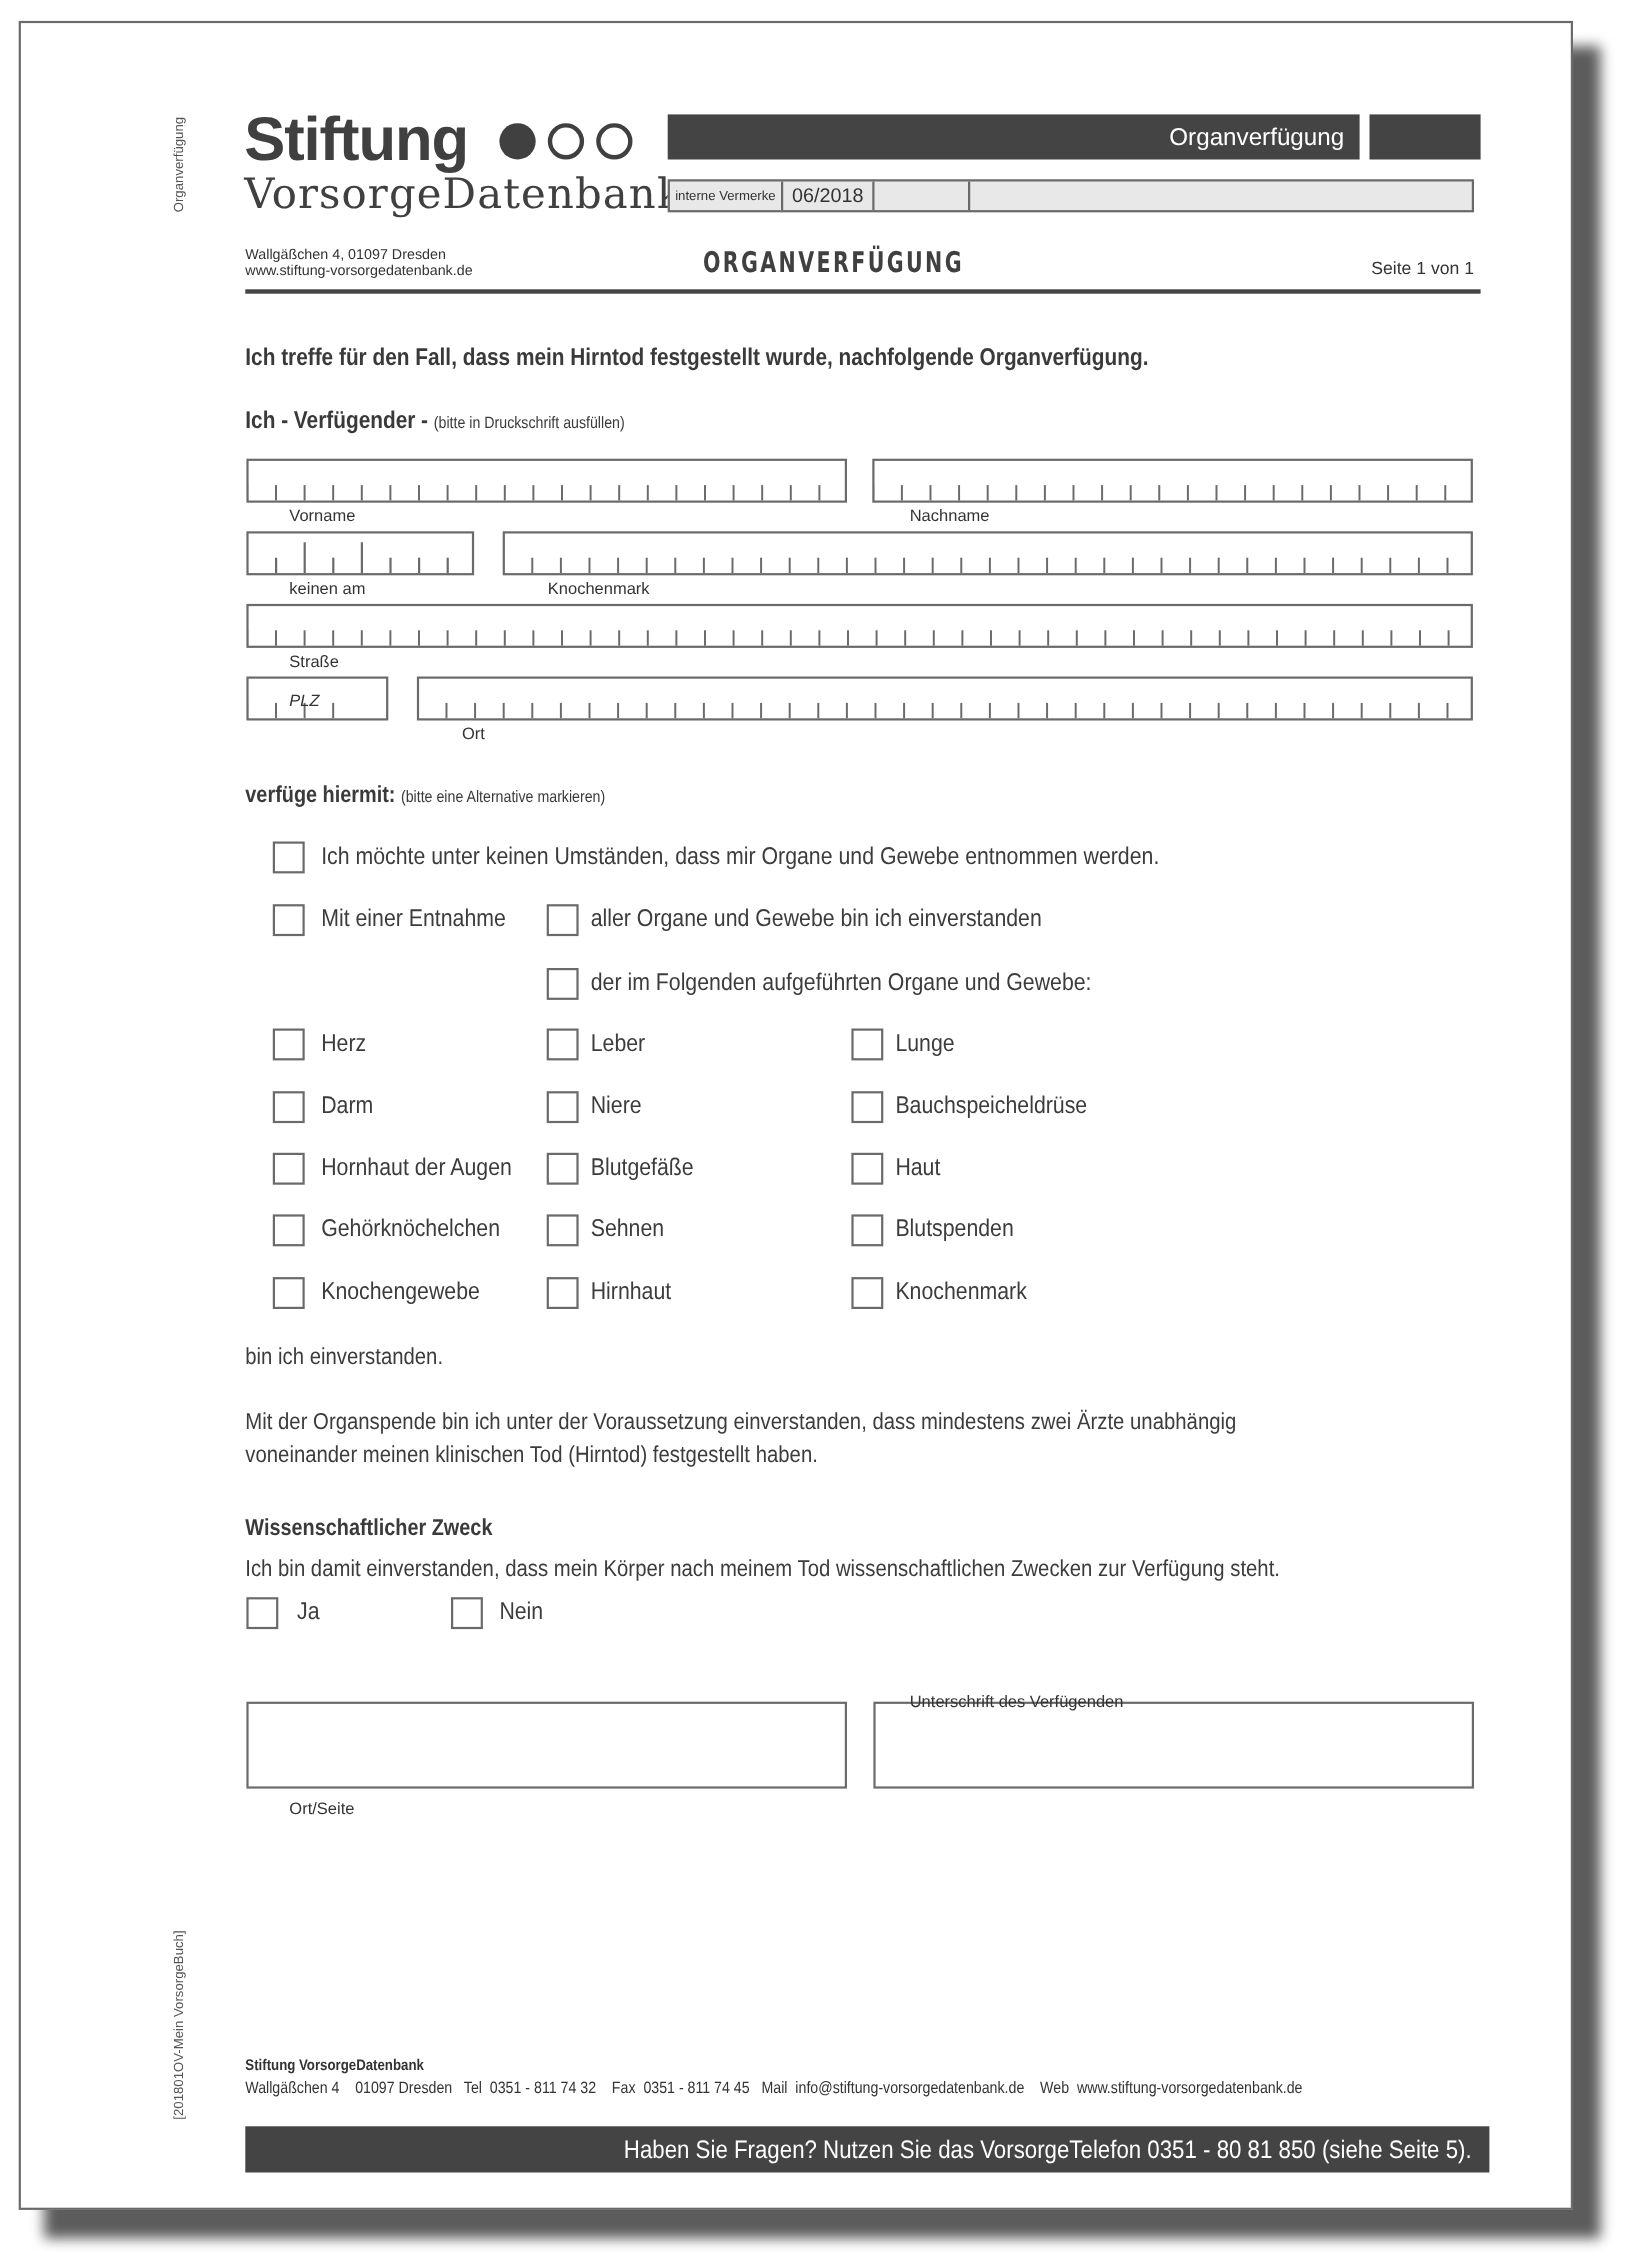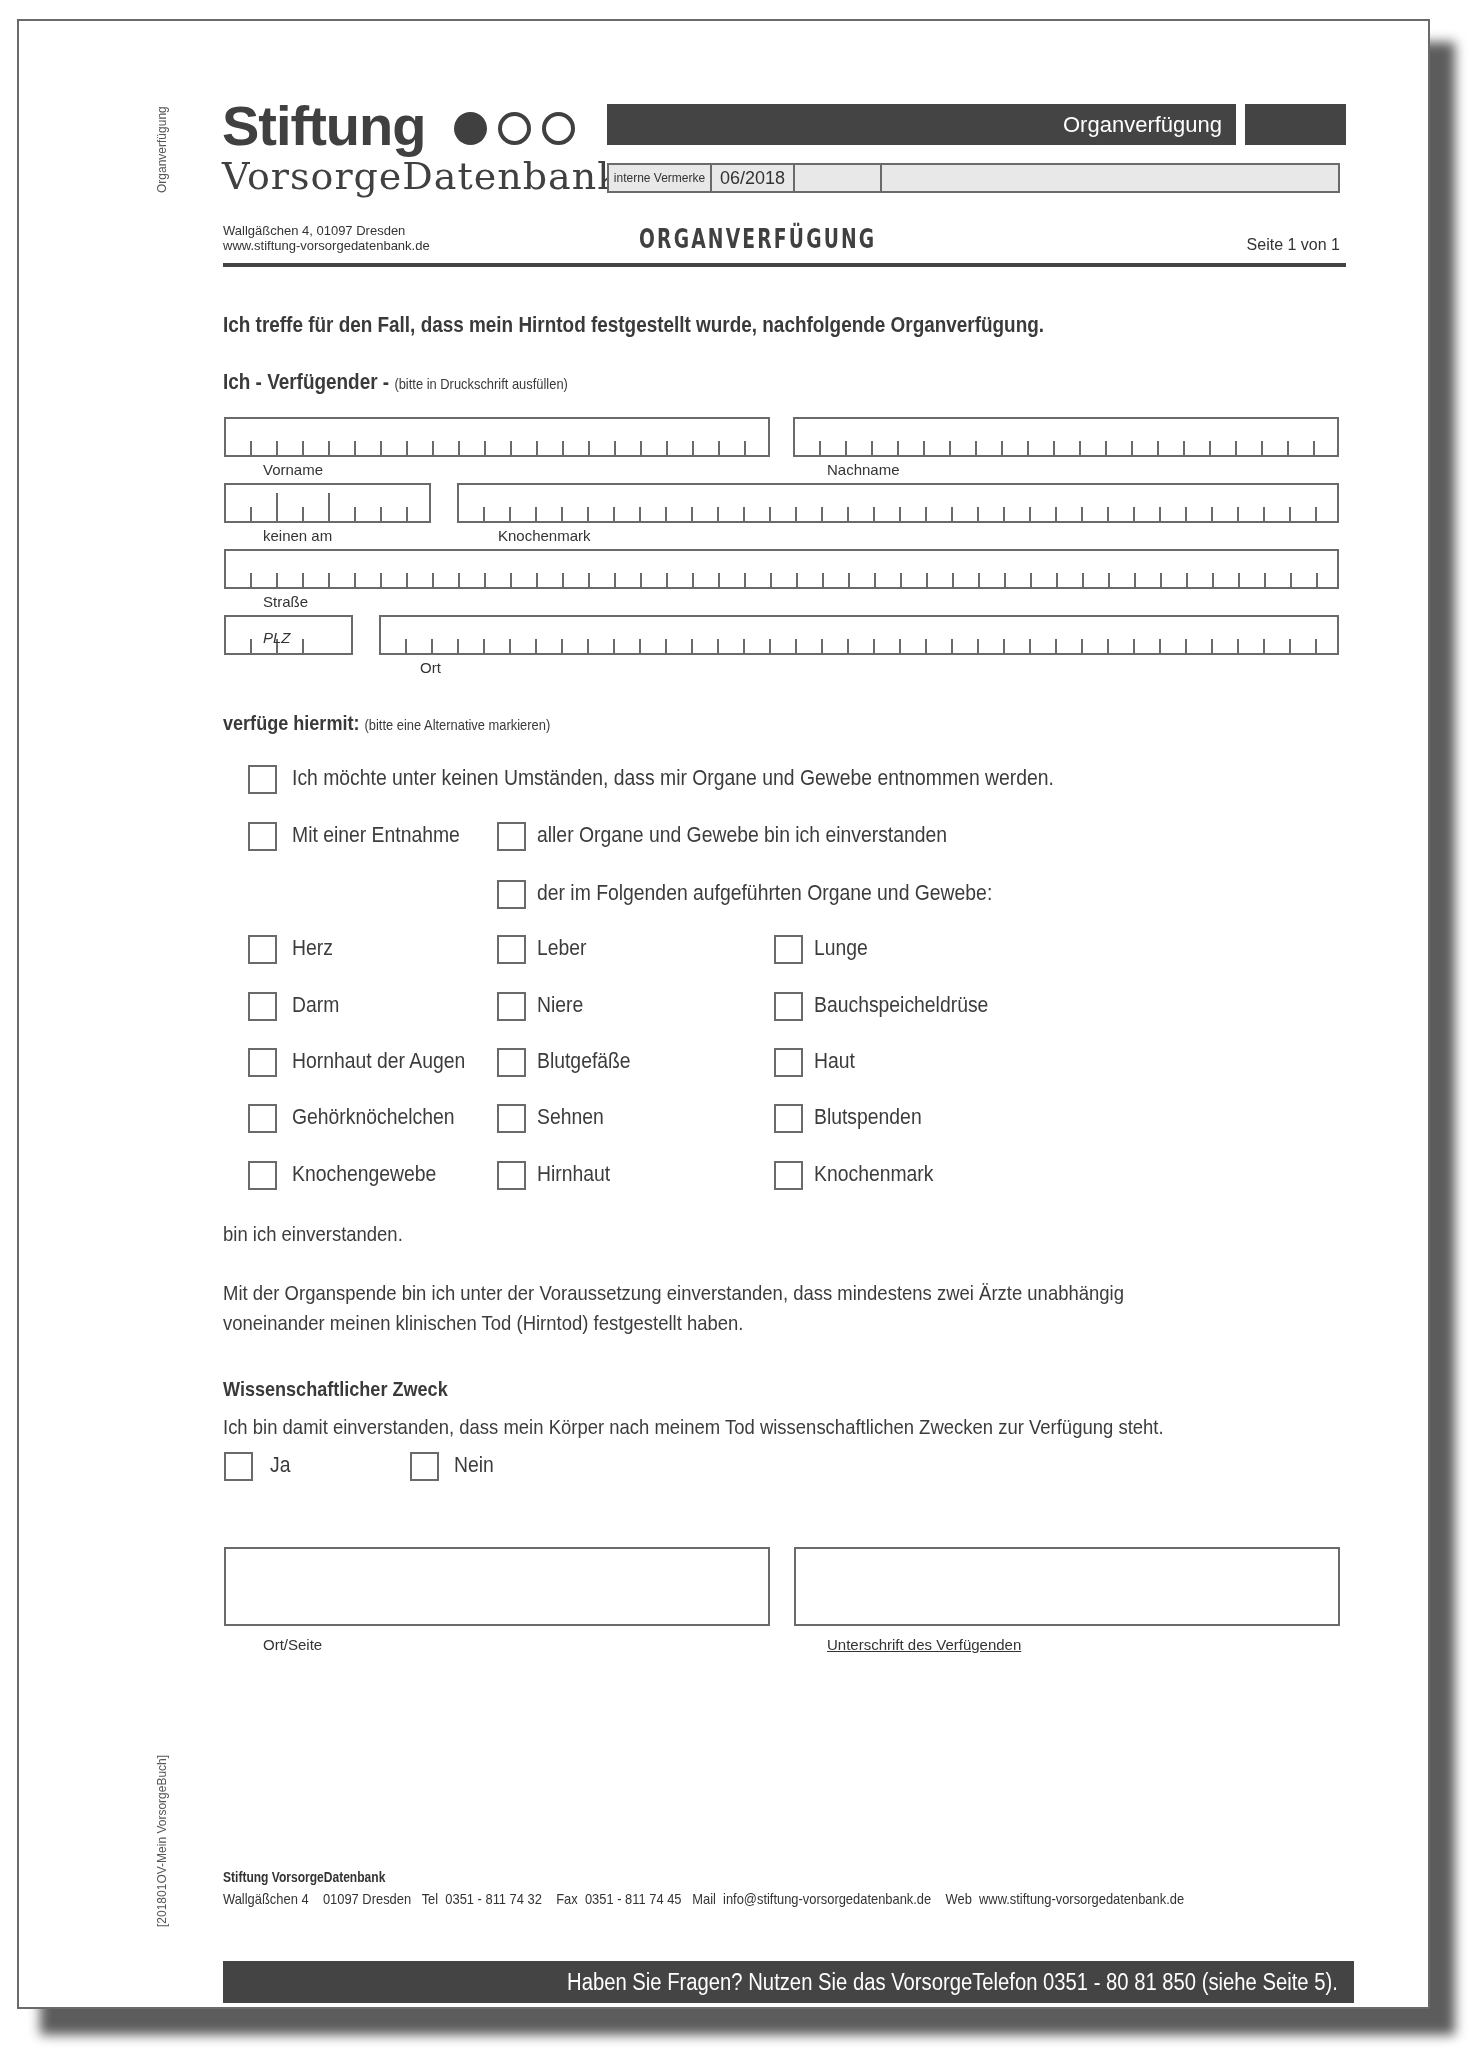--- a/index.html
+++ b/index.html
@@ -181,19 +181,19 @@
 <div class="abs heading" style="left:223px; top:1377px; font-size:21px;">Wissenschaftlicher Zweck</div>
 <div class="abs body-text" style="left:223px; top:1412px;">Ich bin damit einverstanden, dass mein Körper nach meinem Tod wissenschaftlichen Zwecken zur Verfügung steht.</div>
 <div class="abs cb" style="left:224px; top:1452px;"></div>
 <div class="abs cblabel" style="left:270px; top:1452px;">Ja</div>
 <div class="abs cb" style="left:410px; top:1452px;"></div>
 <div class="abs cblabel" style="left:454px; top:1452px;">Nein</div>
 
 <div class="abs sig" style="left:224px; top:1547px; width:546px; height:79px;"></div>
 <div class="abs flabel" style="left:247px; top:1636px;">Ort/Seite</div>
 <div class="abs sig" style="left:794px; top:1547px; width:546px; height:79px;"></div>
-<div class="abs flabel" style="left:811px; top:1636px;text-decoration:underline;">Unterschrift des Verfügenden</div>
+<div class="abs flabel" style="left:811px; top:1539px;">Unterschrift des Verfügenden</div>
 
 <div class="abs" style="left:223px; top:1869px; font-size:14px; font-weight:bold; color:#333; transform:scaleX(0.86); transform-origin:left center; white-space:nowrap;">Stiftung VorsorgeDatenbank</div>
 <div class="abs" style="left:223px; top:1890px; font-size:15px; color:#333; transform:scaleX(0.86); transform-origin:left center; white-space:pre;">Wallgäßchen 4    01097 Dresden   Tel  0351 - 811 74 32    Fax  0351 - 811 74 45   Mail  info@stiftung-vorsorgedatenbank.de    Web  www.stiftung-vorsorgedatenbank.de</div>
-<div class="abs footer-bar" style="left:223px; top:1933px; width:1131px; height:42px;margin-top:28px;">
+<div class="abs footer-bar" style="left:223px; top:1933px; width:1131px; height:42px;">
   <span>Haben Sie Fragen? Nutzen Sie das VorsorgeTelefon 0351 - 80 81 850 (siehe Seite 5).</span>
 </div>
 
 </body></html>

